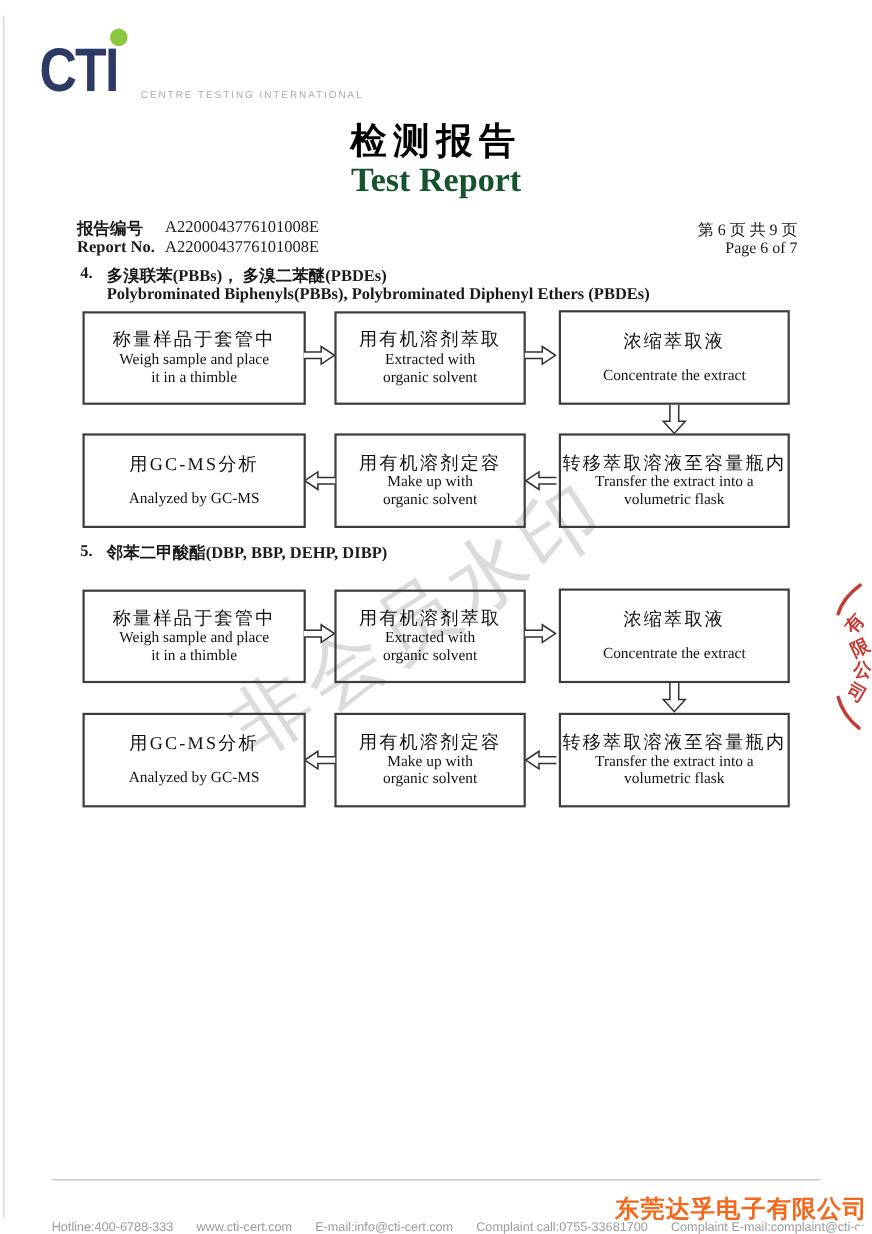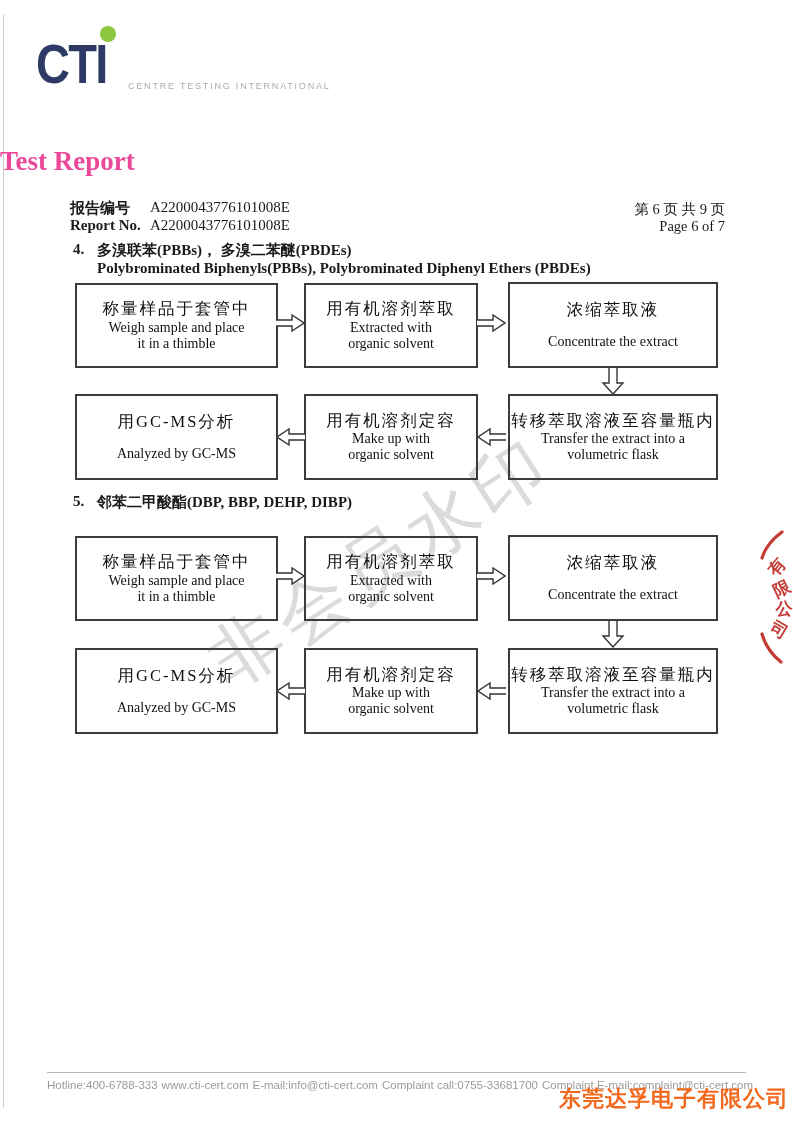--- a/index.html
+++ b/index.html
@@ -32,22 +32,22 @@
   }
   .logo-sub{
     left:128px;top:81px;
     font-size:9px;letter-spacing:1.8px;color:#ababab;
     font-family:"Liberation Sans", sans-serif;
   }
 
   
   .title-cn{left:0;top:106px;width:100%;text-align:center;
     font-size:33px;font-weight:bold;letter-spacing:6px;color:#000;}
-  .title-en{left:0;top:146px;width:100%;
-    font-size:27px;font-weight:bold;color:#ec4899;font-family:"Liberation Serif", serif;}
+  .title-en{left:0;top:146px;width:100%;text-align:center;
+    font-size:31px;font-weight:bold;color:#14532d;font-family:"Liberation Serif", serif;}
 
   
   .lbl{font-weight:bold;font-size:15px;}
   .val{font-size:15px;}
   .pageinfo{font-size:14.5px;text-align:right;}
 
   
   .sec-num{font-weight:bold;font-size:15px;}
   .sec-cn{font-weight:bold;font-size:15px;}
   .sec-en{font-weight:bold;font-size:15px;}
@@ -70,42 +70,43 @@
     transform:rotate(-33deg);z-index:1;white-space:nowrap;
     font-family:"Liberation Sans", sans-serif;
   }
 
   
   .seal{left:752px;top:522px;z-index:3;}
 
   
   .footer-line{left:47px;top:1072px;width:699px;height:1px;background:#b8b8b8;}
   .footer-row{
-    left:47px;top:1079px;width:740px;
-    display:flex;gap:4px;
+    left:47px;top:1110px;width:740px;
+    display:flex;gap:21px;
     font-family:"Liberation Sans", sans-serif;
     font-size:11.5px;color:#9b9b9b;white-space:nowrap;
   }
   .company{
     right:4px;top:1084px;
     font-family:"Liberation Sans", sans-serif;
     font-size:22px;font-weight:bold;color:#f2691d;letter-spacing:1px;
   }
 </style>
 </head>
 <body>
 
 <div id="page">
 
   <div class="abs edge-line"></div>
 
   <div class="abs logo-cti">CTI</div>
   <div class="abs logo-dot"></div>
   <div class="abs logo-sub">CENTRE TESTING INTERNATIONAL</div>
 
+  <div class="abs title-cn">检测报告</div>
   <div class="abs title-en">Test Report</div>
 
   <div class="abs lbl" style="left:70px;top:199px;font-family:'Liberation Sans',sans-serif">报告编号</div>
   <div class="abs val" style="left:150px;top:199px">A2200043776101008E</div>
   <div class="abs lbl" style="left:70px;top:217px">Report No.</div>
   <div class="abs val" style="left:150px;top:217px">A2200043776101008E</div>
 
   <div class="abs pageinfo" style="right:68px;top:200px">第 6 页  共 9 页</div>
   <div class="abs pageinfo" style="right:68px;top:218px">Page 6 of 7</div>
 

